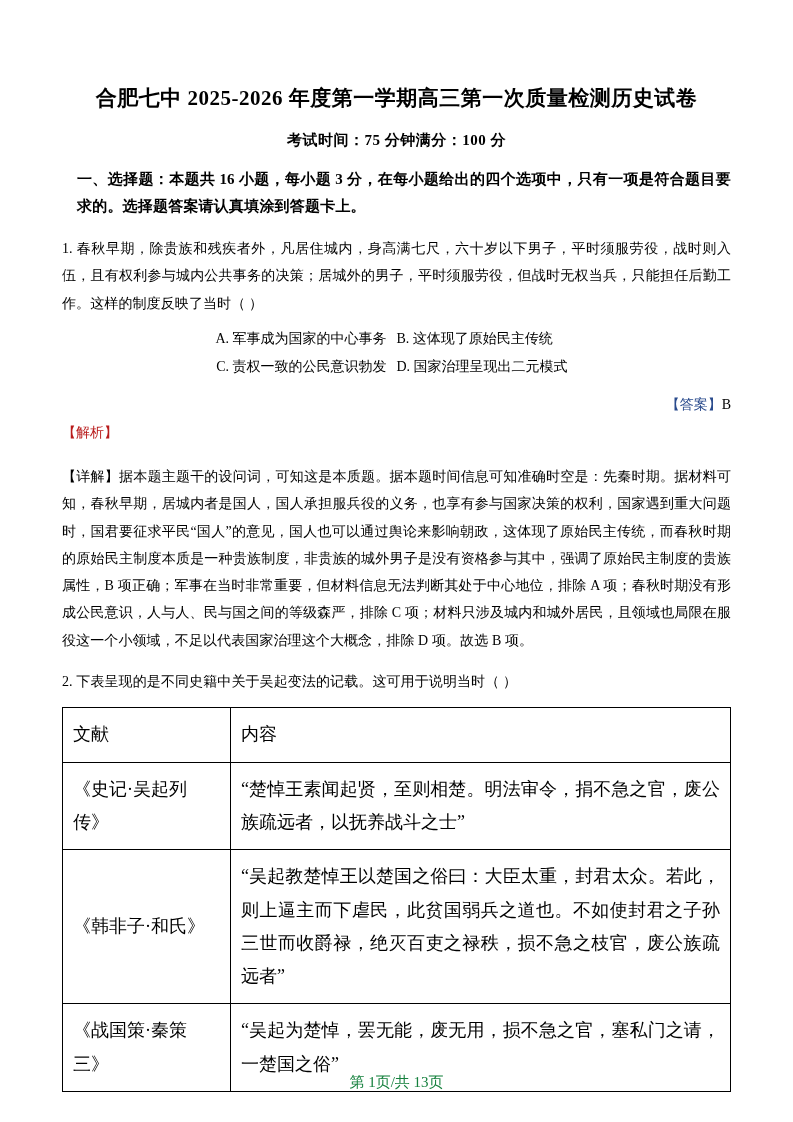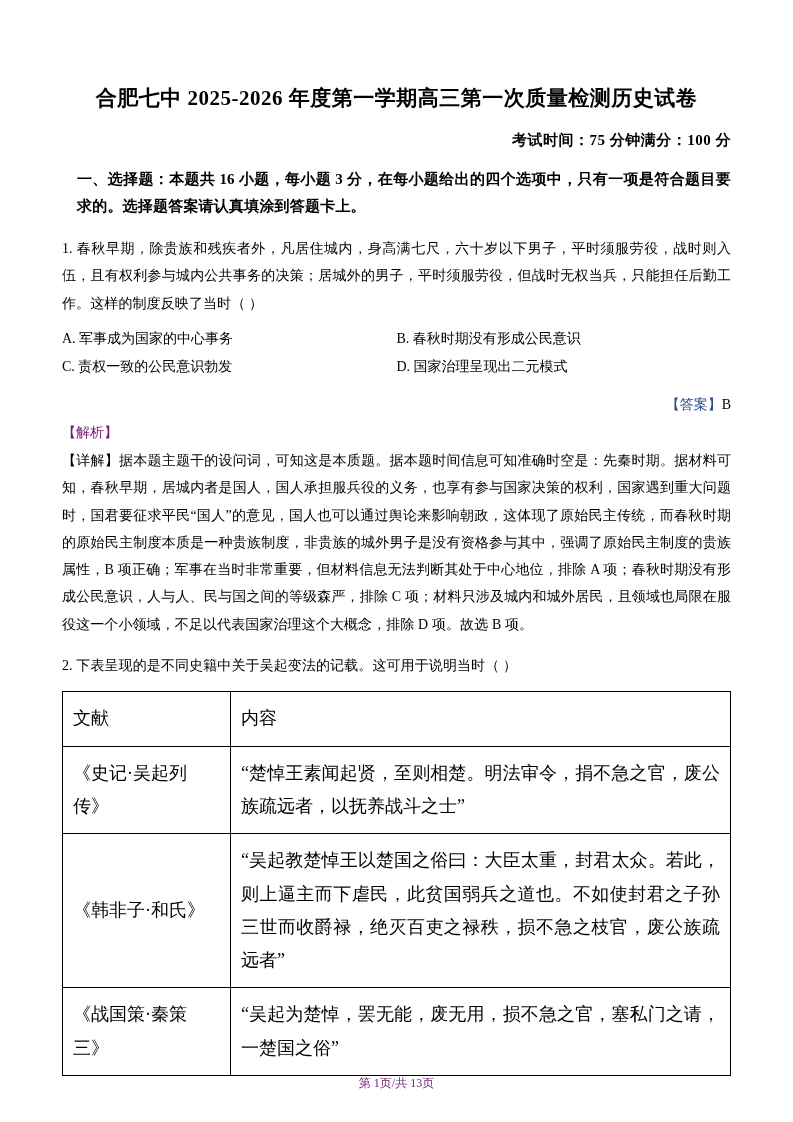--- a/index.html
+++ b/index.html
@@ -23,21 +23,21 @@
   }
   .doc-title {
     font-size: 21px;
     font-weight: bold;
     text-align: center;
     line-height: 1.55;
     letter-spacing: 0.5px;
     margin: 10px 0 0 0;
   }
   .exam-info {
-    text-align: right;
+    text-align: center;
     font-size: 15px;
     font-weight: bold;
     margin-top: 16px;
     letter-spacing: 0.5px;
     font-family: Liberation Serif, serif;
   }
   .section-head {
     font-size: 15px;
     font-weight: bold;
     line-height: 1.85;
@@ -58,45 +58,46 @@
   }
   .opt-row {
     display: flex;
     font-size: 14px;
     line-height: 2.0;
   }
   .opt-a, .opt-c {
     width: 50%;
     box-sizing: border-box;
     padding-right: 10px;
+    text-align: right;
   }
   .opt-b, .opt-d {
     width: 50%;
     box-sizing: border-box;
   }
   .answer-line {
     font-size: 14px;
     line-height: 2.0;
     margin-top: 10px;
     color: #2a4b8d;
     text-align: right;
   }
   .answer-line .ans-val {
     color: #000000;
   }
   .analysis-label {
     font-size: 14px;
     line-height: 2.0;
-    color: #701a75;
+    color: #b91c1c;
   }
   .detail-body {
     font-size: 14px;
     line-height: 1.95;
     text-align: justify;
-    margin-top: 0;
+    margin-top: 16px;
     letter-spacing: 0.1px;
   }
   table.src-table {
     width: 100%;
     border-collapse: collapse;
     margin-top: 12px;
     table-layout: fixed;
   }
   table.src-table td {
     border: 1px solid #000000;
@@ -109,41 +110,41 @@
   table.src-table td.col-doc {
     width: 147px;
     text-align: left;
   }
   .footer {
     position: absolute;
     left: 0;
     right: 0;
     bottom: 30px;
     text-align: center;
-    font-size: 12px;
-    color: #701a75;
+    font-size: 15px;
+    color: #15803d;
   }
 </style>
 </head>
 <body>
 
 <div class="page">
 
   <h1 class="doc-title">合肥七中 2025-2026 年度第一学期高三第一次质量检测历史试卷</h1>
 
   <div class="exam-info">考试时间：75 分钟满分：100 分</div>
 
   <div class="section-head">一、选择题：本题共 16 小题，每小题 3 分，在每小题给出的四个选项中，只有一项是符合题目要求的。选择题答案请认真填涂到答题卡上。</div>
 
   <div class="q-stem">1. 春秋早期，除贵族和残疾者外，凡居住城内，身高满七尺，六十岁以下男子，平时须服劳役，战时则入伍，且有权利参与城内公共事务的决策；居城外的男子，平时须服劳役，但战时无权当兵，只能担任后勤工作。这样的制度反映了当时（      ）</div>
 
   <div class="options">
     <div class="opt-row">
       <div class="opt-a">A. 军事成为国家的中心事务</div>
-      <div class="opt-b">B. 春秋时期没有形成公民意识</div>
+      <div class="opt-b">B. 这体现了原始民主传统</div>
     </div>
     <div class="opt-row">
       <div class="opt-c">C. 责权一致的公民意识勃发</div>
       <div class="opt-d">D. 国家治理呈现出二元模式</div>
     </div>
   </div>
 
   <div class="answer-line">
     <span>【答案】</span><span class="ans-val">B</span>
   </div>

